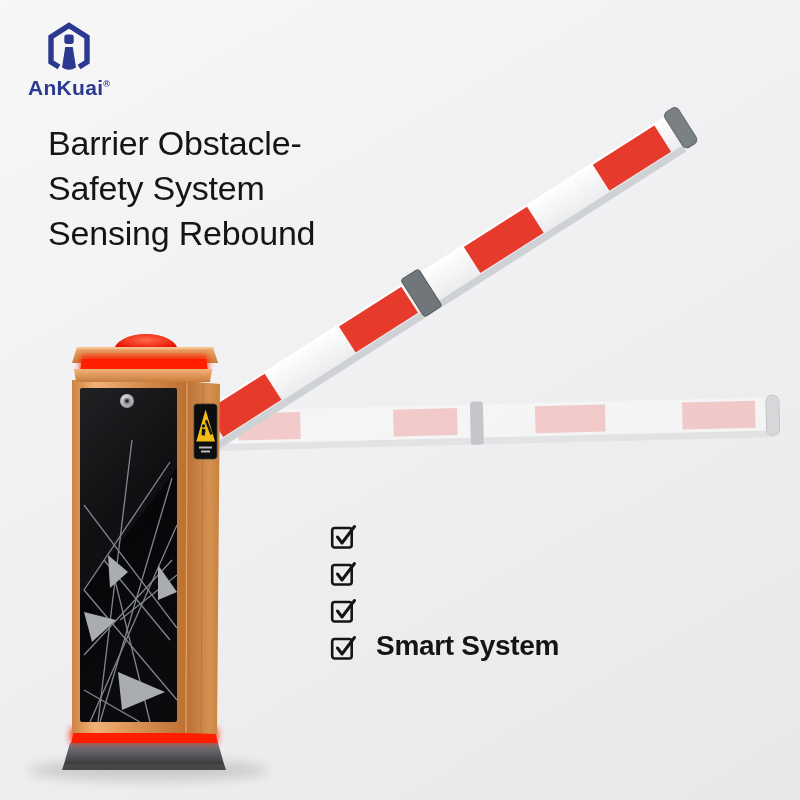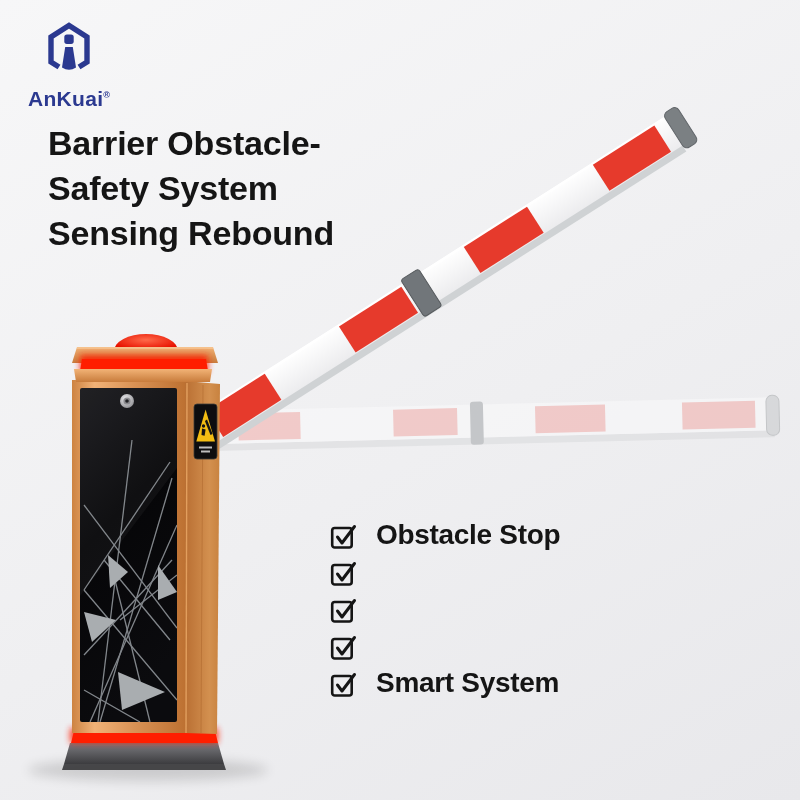--- a/index.html
+++ b/index.html
@@ -9,27 +9,27 @@
   }
   .stage{
     position:relative;width:800px;height:800px;
     background:linear-gradient(150deg,#f7f7f8 0%,var(--background,#efeff1) 55%,#e8e8eb 100%);
   }
   
   .logo{position:absolute;left:28px;top:22px;display:flex;flex-direction:column;align-items:center;}
   .logo svg{display:block;}
   .brand{
     color:var(--brand-blue,#2b3990);font-weight:700;font-size:21px;
-    letter-spacing:.3px;margin-top:12px;line-height:20px;white-space:nowrap;
+    letter-spacing:.3px;margin-top:1px;line-height:20px;white-space:nowrap;
   }
   .brand sup{font-size:9px;vertical-align:super;font-weight:700;}
   
   .title{
     position:absolute;left:48px;top:121px;margin:0;
-    font-size:34px;line-height:45px;font-weight:700;
+    font-size:34px;line-height:45px;font-weight:400;
     color:var(--text-ink,#151515);letter-spacing:-0.2px;
   }
   
   .product{position:absolute;left:0;top:0;width:800px;height:800px;}
   
   .checklist{
     position:absolute;left:330px;top:521px;margin:0;padding:0;list-style:none;
     color:var(--text-ink,#151515);
   }
   .checklist li{
@@ -194,27 +194,20 @@
       </g>
     </g>
   </svg>
 
   <ul class="checklist">
     <li>
       <svg width="27" height="27" viewBox="0 0 27 27">
           <rect x="2.2" y="6" width="19.5" height="19.5" rx="2.5" fill="none" stroke="currentColor" stroke-width="2.6"></rect>
           <path d="M7.5 15 L12 21 L24.5 4.5" fill="none" stroke="currentColor" stroke-width="3" stroke-linecap="round" stroke-linejoin="round"></path>
         </svg>
-      <span>Obstacle Stop</span>
-    </li>
-    <li>
-      <svg width="27" height="27" viewBox="0 0 27 27">
-          <rect x="2.2" y="6" width="19.5" height="19.5" rx="2.5" fill="none" stroke="currentColor" stroke-width="2.6"></rect>
-          <path d="M7.5 15 L12 21 L24.5 4.5" fill="none" stroke="currentColor" stroke-width="3" stroke-linecap="round" stroke-linejoin="round"></path>
-        </svg>
     </li>
     <li>
       <svg width="27" height="27" viewBox="0 0 27 27">
           <rect x="2.2" y="6" width="19.5" height="19.5" rx="2.5" fill="none" stroke="currentColor" stroke-width="2.6"></rect>
           <path d="M7.5 15 L12 21 L24.5 4.5" fill="none" stroke="currentColor" stroke-width="3" stroke-linecap="round" stroke-linejoin="round"></path>
         </svg>
     </li>
     <li>
       <svg width="27" height="27" viewBox="0 0 27 27">
           <rect x="2.2" y="6" width="19.5" height="19.5" rx="2.5" fill="none" stroke="currentColor" stroke-width="2.6"></rect>

